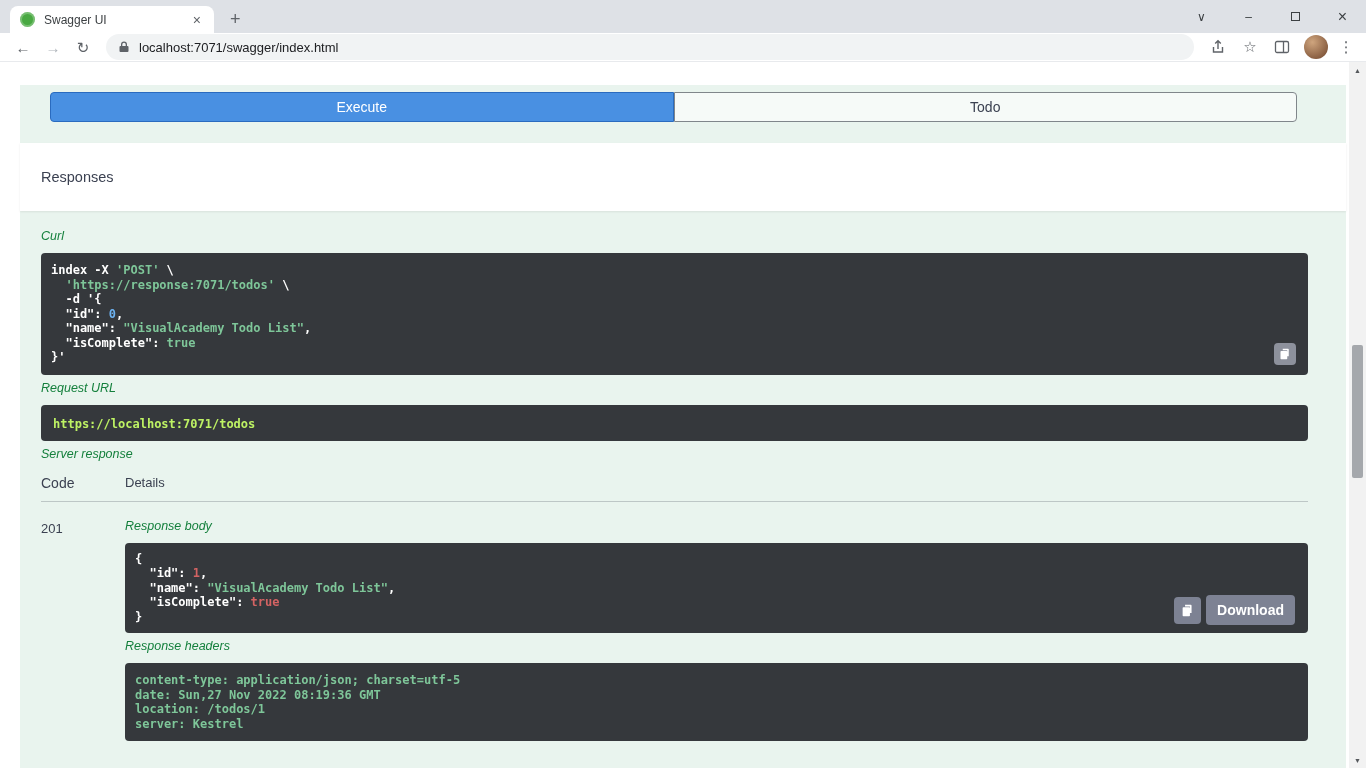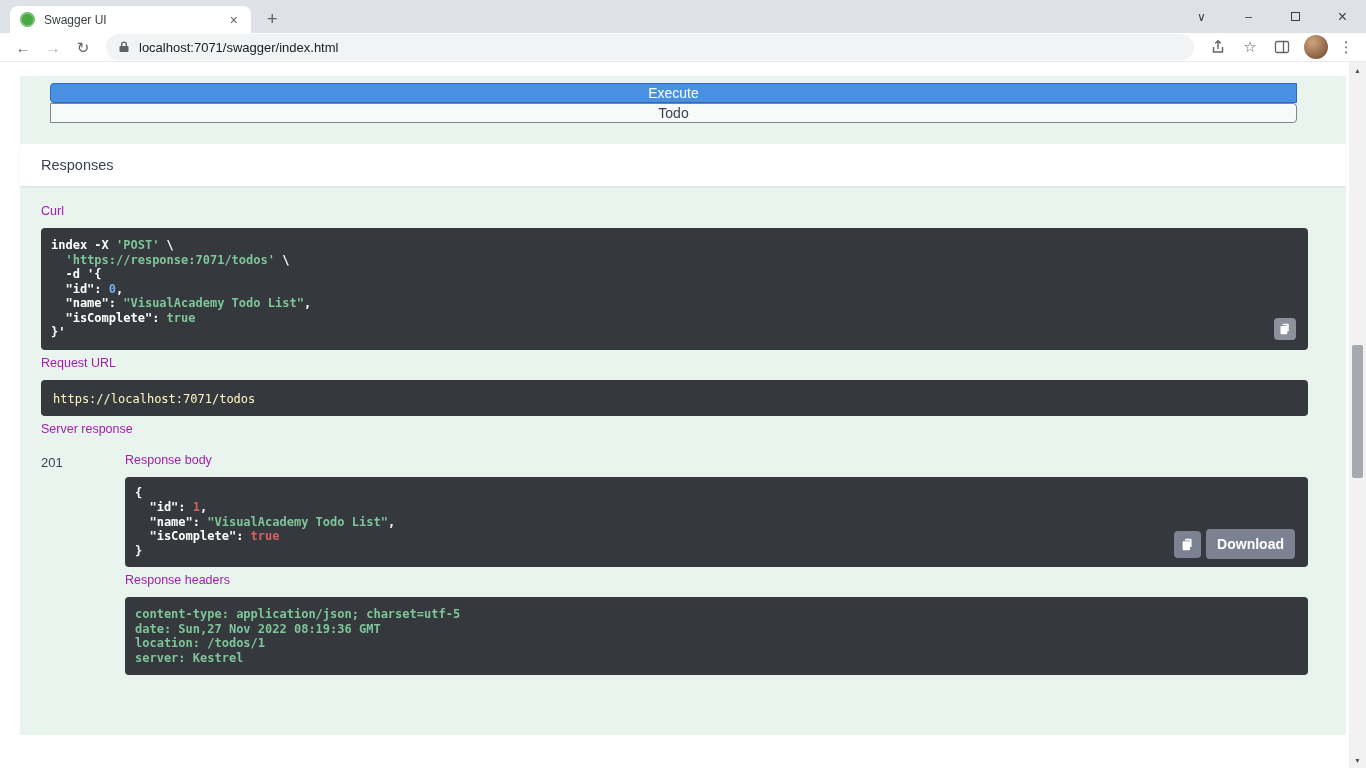--- a/index.html
+++ b/index.html
@@ -7,21 +7,21 @@
   body {
     width: 1366px; height: 768px; overflow: hidden;
     font-family: "Liberation Sans", sans-serif;
     background: #fff;
   }
   .screen { width: 1366px; height: 768px; display: flex; flex-direction: column; }
 
   
   .tabstrip { height: 33px; background: #dee1e6; display: flex; align-items: flex-end; position: relative; flex: none; }
   .tab {
-    height: 27px; width: 241px; background: #fff; border-radius: 8px 8px 0 0;
+    height: 27px; width: 204px; background: #fff; border-radius: 8px 8px 0 0;
     display: flex; align-items: center; padding: 0 10px; margin-left: 10px;
   }
   .favicon { width: 15px; height: 15px; border-radius: 50%; background: var(--favicon-green, #49a942); flex: none;
              box-shadow: inset 0 0 0 2px rgba(255,255,255,.25); }
   .tab-title { font-size: 12px; color: #3c4043; margin-left: 9px; flex: 1; white-space: nowrap; overflow: hidden; }
   .tab-close { font-size: 14px; color: #5f6368; padding: 0 3px; }
   .newtab { font-size: 18px; color: #5f6368; margin: 0 0 5px 16px; line-height: 1; }
   .win-controls { position: absolute; right: 0; top: 0; height: 33px; display: flex; align-items: center; }
   .wc { width: 47px; text-align: center; color: #3c4043; font-size: 12px; }
   .wc.closewin { font-size: 16px; }
@@ -37,48 +37,48 @@
   .tool-icon { width: 32px; display: flex; justify-content: center; align-items: center; }
   .star { font-size: 15px; color: #5f6368; }
   .avatar { width: 24px; height: 24px; border-radius: 50%; margin: 0 6px;
             background: radial-gradient(circle at 35% 30%, #cfa57e, #6e432a); }
   .menu { font-size: 15px; color: #5f6368; width: 24px; text-align: center; }
 
   
   .page { position: relative; height: 706px; background: #fff; overflow: hidden; flex: none; }
   .content { margin: 0 20px; width: 1326px; }
 
-  .actions-band { margin-top: 14px; background: var(--opblock-bg, #e9f4ee); padding: 7px 49px 21px 30px; display: flex; flex-direction: column; }
+  .actions-band { margin-top: 23px; background: var(--opblock-bg, #e9f4ee); padding: 7px 49px 21px 30px; display: flex; }
   .btn-execute {
     flex: 1; height: 30px; background: var(--execute-button, #4990e2); border: 1px solid #2a6bbf;
     border-radius: 4px 0 0 4px; color: #fff; font-size: 14px; font-family: inherit; cursor: pointer;
   }
   .btn-clear {
     flex: 1; height: 30px; background: #f6faf8; border: 1px solid #80868b;
     border-radius: 0 4px 4px 0; color: #3b4151; font-size: 14px; font-family: inherit; cursor: pointer;
   }
 
-  .section-header { height: 42px; background: #fff; display: flex; align-items: center; padding-left: 21px;
+  .section-header { height: 68px; background: #fff; display: flex; align-items: center; padding-left: 21px;
                     font-size: 14.5px; color: #3b4151; box-shadow: 0 1px 2px rgba(0,0,0,.08); position: relative; }
 
   .responses-body { background: var(--opblock-bg, #e9f4ee); padding: 18px 38px 60px 21px; }
 
-  .sub-label { font-size: 12.5px; color: #a21caf; margin-bottom: 10px; }
+  .sub-label { font-size: 12.5px; color: #15803d; margin-bottom: 10px; font-style: italic; }
   .mt { margin-top: 6px; }
 
   .codeblock { background: var(--code-block-bg, #35383c); border-radius: 4px; padding: 10px; position: relative; }
   .code { font-family: "DejaVu Sans Mono", monospace; font-size: 12px; line-height: 14.5px; font-weight: bold; }
   .code-line { white-space: pre; }
   .tok-w { color: #ffffff; }
   .tok-g { color: var(--string-green, #7ec699); }
   .tok-b { color: var(--number-blue, #6db3f2); }
   .tok-r { color: var(--literal-red, #d36363); }
 
   .urlblock { padding: 9px 12px; margin-bottom: 0; }
-  .url-mono { font-family: "DejaVu Sans Mono", monospace; font-size: 12px; font-weight: normal; color: #fef9c3; }
+  .url-mono { font-family: "DejaVu Sans Mono", monospace; font-size: 12px; font-weight: bold; color: #bef264; }
 
   .copy-btn { width: 22px; height: 22px; background: #8d919c; border-radius: 4px;
               display: flex; align-items: center; justify-content: center; cursor: pointer; }
   .curl-copy { position: absolute; right: 12px; bottom: 10px; }
   .copy-btn.lg { width: 27px; height: 27px; background: var(--control-gray, #7d8293); }
 
   .resp-table { margin-top: 14px; }
   .thead { display: flex; padding-bottom: 10px; border-bottom: 1px solid rgba(59,65,81,.25); }
   .col-code { width: 84px; font-size: 14px; color: #3b4151; flex: none; }
   .col-details { flex: 1; font-size: 13px; color: #3b4151; min-width: 0; }
@@ -178,20 +178,24 @@
         </div>
 
         <div class="sub-label mt">Request URL</div>
         <div class="codeblock urlblock">
           <span class="url-mono">https://localhost:7071/todos</span>
         </div>
 
         <div class="sub-label mt">Server response</div>
 
         <div class="resp-table">
+          <div class="thead">
+            <div class="col-code">Code</div>
+            <div class="col-details">Details</div>
+          </div>
           <div class="trow">
             <div class="col-code status">201</div>
             <div class="col-details">
 
               <div class="sub-label">Response body</div>
               <div class="codeblock bodyblock">
                 <div class="code">
                     <div class="code-line"><span class="tok-w">{</span></div>
                     <div class="code-line"><span class="tok-w">  "id": </span><span class="tok-r">1</span><span class="tok-w">,</span></div>
                     <div class="code-line"><span class="tok-w">  "name": </span><span class="tok-g">"VisualAcademy Todo List"</span><span class="tok-w">,</span></div>

